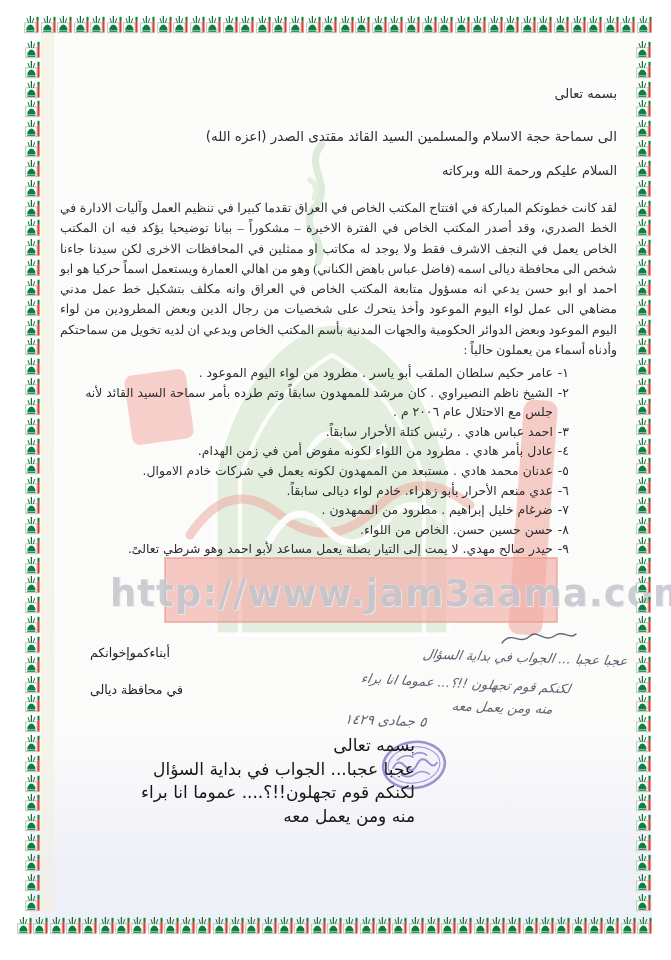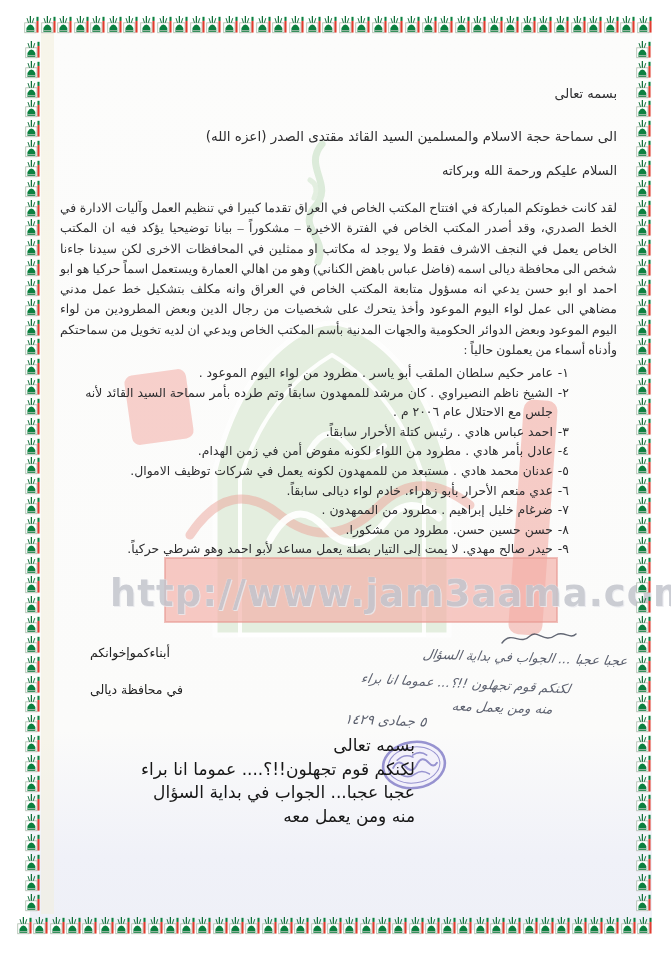--- a/index.html
+++ b/index.html
@@ -2278,41 +2278,41 @@
     <span class="txt">احمد عباس هادي . رئيس كتلة الأحرار سابقاً.</span>
   </div>
 
   <div class="list-item ar">
     <span class="num">٤-</span>
     <span class="txt">عادل بأمر هادي . مطرود من اللواء لكونه مفوض أمن في زمن الهدام.</span>
   </div>
 
   <div class="list-item ar">
     <span class="num">٥-</span>
-    <span class="txt">عدنان محمد هادي . مستبعد من للممهدون لكونه يعمل في شركات توظيف الاموال.</span>
+    <span class="txt">عدنان محمد هادي . مستبعد من الممهدون لكونه يعمل في شركات خادم الاموال.</span>
   </div>
 
   <div class="list-item ar">
     <span class="num">٦-</span>
     <span class="txt">عدي منعم الأحرار بأبو زهراء. خادم لواء ديالى سابقاً.</span>
   </div>
 
   <div class="list-item ar">
     <span class="num">٧-</span>
     <span class="txt">ضرغام خليل إبراهيم . مطرود من الممهدون .</span>
   </div>
 
   <div class="list-item ar">
     <span class="num">٨-</span>
-    <span class="txt">حسن حسين حسن. مطرود من مشكورا.</span>
+    <span class="txt">حسن حسين حسن. الخاص من اللواء.</span>
   </div>
 
   <div class="list-item ar">
     <span class="num">٩-</span>
-    <span class="txt">حيدر صالح مهدي. لا يمت إلى التيار بصلة يعمل مساعد لأبو احمد وهو شرطي حركياً.</span>
+    <span class="txt">حيدر صالح مهدي. لا يمت إلى التيار بصلة يعمل مساعد لأبو احمد وهو شرطي تعالىً.</span>
   </div>
 </div>
 
 
   <div class="txtblock sig-left-1 ar">أبناءكموإخوانكم</div>
   <div class="txtblock sig-left-2 ar">في محافظة ديالى</div>
 
   <svg class="hand-sig" width="80" height="22" viewBox="0 0 80 22">
     <path d="M4,15 C14,2 22,18 32,8 C40,1 46,16 58,7 C66,2 72,12 78,6" stroke="#474c5c" stroke-width="1.4" fill="none" opacity="0.85" stroke-linecap="round"></path>
   </svg>
@@ -2325,18 +2325,18 @@
     <ellipse cx="34" cy="27" rx="31" ry="23" fill="#eceafa" opacity="0.55"></ellipse>
     <ellipse cx="34" cy="27" rx="31" ry="23" fill="none" stroke="#8d88cc" stroke-width="2.6"></ellipse>
     <ellipse cx="34" cy="27" rx="26" ry="18" fill="none" stroke="#8d88cc" stroke-width="1"></ellipse>
     <path d="M13,27 q6,-9 12,0 q6,9 12,0 q6,-9 12,0 q4,6 8,1" stroke="#8d88cc" stroke-width="2" fill="none" stroke-linecap="round"></path>
     <path d="M18,20 q8,-6 16,-1 M34,17 q8,-4 14,2" stroke="#8d88cc" stroke-width="1.6" fill="none" stroke-linecap="round"></path>
     <path d="M20,35 q7,5 14,1 q7,-4 14,2" stroke="#8d88cc" stroke-width="1.6" fill="none" stroke-linecap="round"></path>
   </svg>
 
   <div class="reply">
     <div>بسمه تعالى</div>
+    <div>عجبا عجبا... الجواب في بداية السؤال</div>
     <div>لكنكم قوم تجهلون!!؟.... عموما انا براء</div>
-    <div>عجبا عجبا... الجواب في بداية السؤال</div>
     <div>منه ومن يعمل معه</div>
   </div>
 
 </div>
 
 </body></html>

